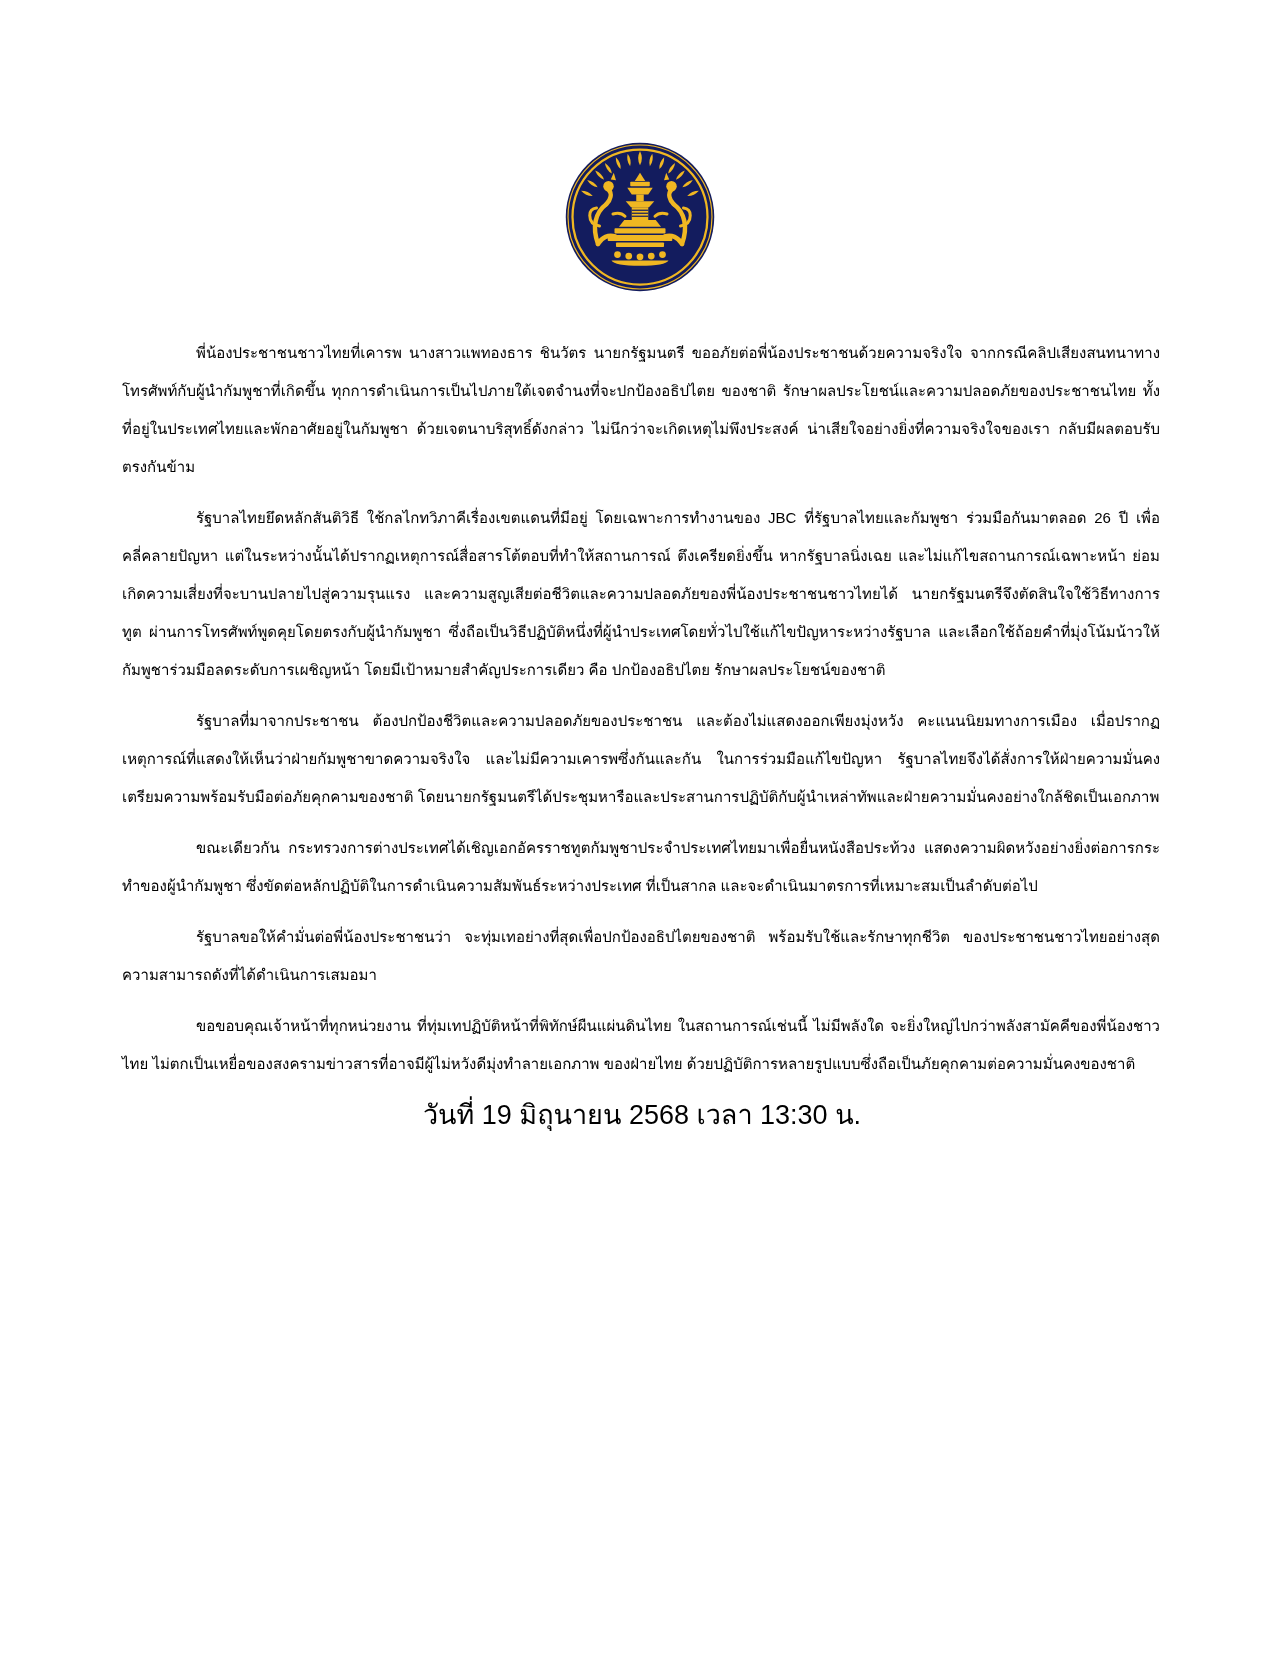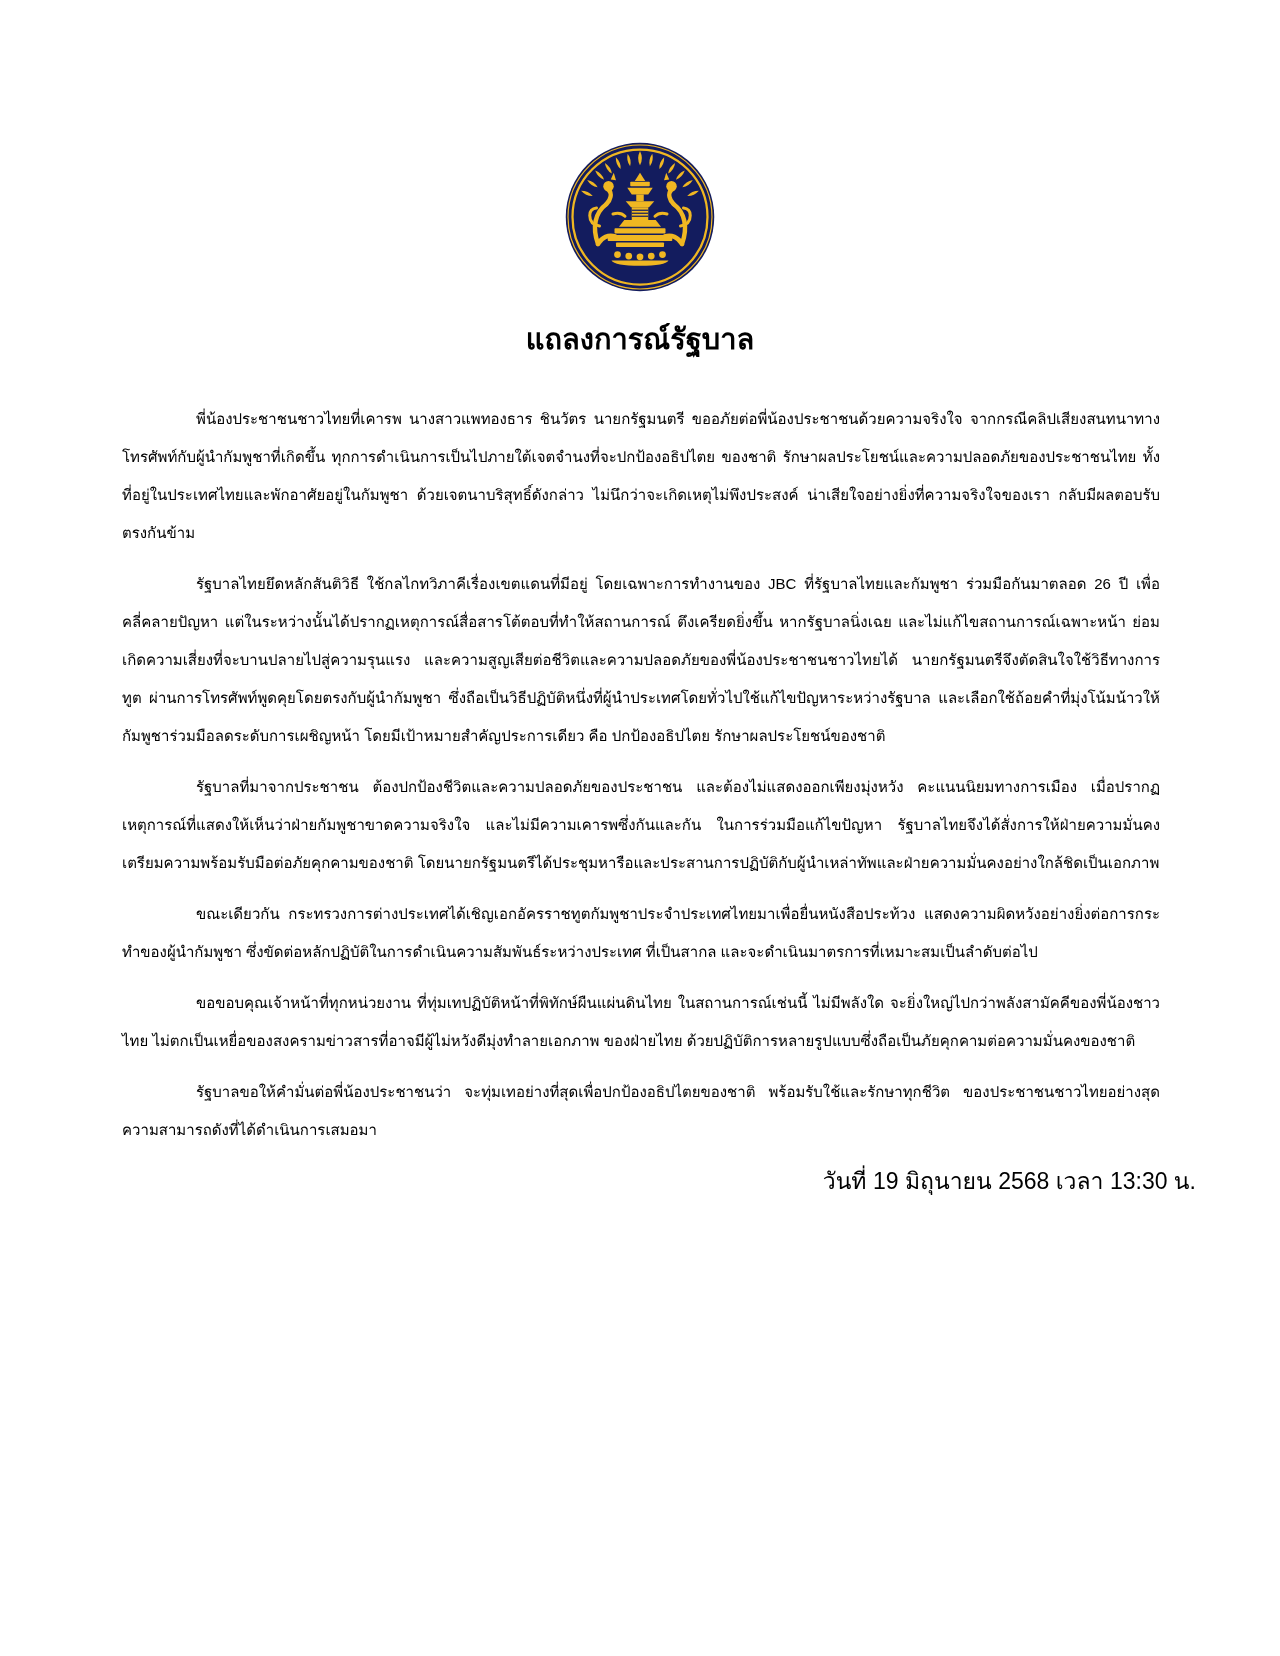--- a/index.html
+++ b/index.html
@@ -43,24 +43,24 @@
   }
   .doc-body p {
     margin: 0 0 13px 0;
     font-size: 15px;
     line-height: 38px;
     text-align: justify;
     text-indent: 74px;
     word-break: normal;
   }
   .date-line {
-    margin: 10px 84px 0 122px;
-    font-size: 23px;
+    margin: 10px 118px 0 122px;
+    font-size: 27px;
     line-height: 38px;
-    text-align: right;
+    text-align: center;
   }
 </style>
 </head>
 <body>
 
 <div class="page">
 
   <div class="emblem-wrap">
     <svg viewBox="0 0 200 200" aria-hidden="true">
 
@@ -132,26 +132,25 @@
         <circle cx="70" cy="150" r="4.5"></circle>
         <circle cx="85" cy="152" r="4.5"></circle>
         <circle cx="100" cy="153" r="4.5"></circle>
         <circle cx="115" cy="152" r="4.5"></circle>
         <circle cx="130" cy="150" r="4.5"></circle>
         <path d="M62,158 h76 q-4,7 -38,7 q-34,0 -38,-7 z"></path>
       </g>
     </svg>
   </div>
 
-  <h1 class="doc-title">แถลงการณ์รัฐบาล</h1>
 
   <div class="doc-body">
     <p>พี่น้องประชาชนชาวไทยที่เคารพ นางสาวแพทองธาร ชินวัตร นายกรัฐมนตรี ขออภัยต่อพี่น้องประชาชนด้วยความจริงใจ จากกรณีคลิปเสียงสนทนาทางโทรศัพท์กับผู้นำกัมพูชาที่เกิดขึ้น ทุกการดำเนินการเป็นไปภายใต้เจตจำนงที่จะปกป้องอธิปไตย ของชาติ รักษาผลประโยชน์และความปลอดภัยของประชาชนไทย ทั้งที่อยู่ในประเทศไทยและพักอาศัยอยู่ในกัมพูชา ด้วยเจตนาบริสุทธิ์ดังกล่าว ไม่นึกว่าจะเกิดเหตุไม่พึงประสงค์ น่าเสียใจอย่างยิ่งที่ความจริงใจของเรา กลับมีผลตอบรับตรงกันข้าม</p>
     <p>รัฐบาลไทยยึดหลักสันติวิธี ใช้กลไกทวิภาคีเรื่องเขตแดนที่มีอยู่ โดยเฉพาะการทำงานของ JBC ที่รัฐบาลไทยและกัมพูชา ร่วมมือกันมาตลอด 26 ปี เพื่อคลี่คลายปัญหา แต่ในระหว่างนั้นได้ปรากฏเหตุการณ์สื่อสารโต้ตอบที่ทำให้สถานการณ์ ตึงเครียดยิ่งขึ้น หากรัฐบาลนิ่งเฉย และไม่แก้ไขสถานการณ์เฉพาะหน้า ย่อมเกิดความเสี่ยงที่จะบานปลายไปสู่ความรุนแรง และความสูญเสียต่อชีวิตและความปลอดภัยของพี่น้องประชาชนชาวไทยได้ นายกรัฐมนตรีจึงตัดสินใจใช้วิธีทางการทูต ผ่านการโทรศัพท์พูดคุยโดยตรงกับผู้นำกัมพูชา ซึ่งถือเป็นวิธีปฏิบัติหนึ่งที่ผู้นำประเทศโดยทั่วไปใช้แก้ไขปัญหาระหว่างรัฐบาล และเลือกใช้ถ้อยคำที่มุ่งโน้มน้าวให้กัมพูชาร่วมมือลดระดับการเผชิญหน้า โดยมีเป้าหมายสำคัญประการเดียว คือ ปกป้องอธิปไตย รักษาผลประโยชน์ของชาติ</p>
     <p>รัฐบาลที่มาจากประชาชน ต้องปกป้องชีวิตและความปลอดภัยของประชาชน และต้องไม่แสดงออกเพียงมุ่งหวัง คะแนนนิยมทางการเมือง เมื่อปรากฏเหตุการณ์ที่แสดงให้เห็นว่าฝ่ายกัมพูชาขาดความจริงใจ และไม่มีความเคารพซึ่งกันและกัน ในการร่วมมือแก้ไขปัญหา รัฐบาลไทยจึงได้สั่งการให้ฝ่ายความมั่นคงเตรียมความพร้อมรับมือต่อภัยคุกคามของชาติ โดยนายกรัฐมนตรีได้ประชุมหารือและประสานการปฏิบัติกับผู้นำเหล่าทัพและฝ่ายความมั่นคงอย่างใกล้ชิดเป็นเอกภาพ</p>
     <p>ขณะเดียวกัน กระทรวงการต่างประเทศได้เชิญเอกอัครราชทูตกัมพูชาประจำประเทศไทยมาเพื่อยื่นหนังสือประท้วง แสดงความผิดหวังอย่างยิ่งต่อการกระทำของผู้นำกัมพูชา ซึ่งขัดต่อหลักปฏิบัติในการดำเนินความสัมพันธ์ระหว่างประเทศ ที่เป็นสากล และจะดำเนินมาตรการที่เหมาะสมเป็นลำดับต่อไป</p>
+    <p>รัฐบาลขอให้คำมั่นต่อพี่น้องประชาชนว่า จะทุ่มเทอย่างที่สุดเพื่อปกป้องอธิปไตยของชาติ พร้อมรับใช้และรักษาทุกชีวิต ของประชาชนชาวไทยอย่างสุดความสามารถดังที่ได้ดำเนินการเสมอมา</p>
     <p>ขอขอบคุณเจ้าหน้าที่ทุกหน่วยงาน ที่ทุ่มเทปฏิบัติหน้าที่พิทักษ์ผืนแผ่นดินไทย ในสถานการณ์เช่นนี้ ไม่มีพลังใด จะยิ่งใหญ่ไปกว่าพลังสามัคคีของพี่น้องชาวไทย ไม่ตกเป็นเหยื่อของสงครามข่าวสารที่อาจมีผู้ไม่หวังดีมุ่งทำลายเอกภาพ ของฝ่ายไทย ด้วยปฏิบัติการหลายรูปแบบซึ่งถือเป็นภัยคุกคามต่อความมั่นคงของชาติ</p>
-    <p>รัฐบาลขอให้คำมั่นต่อพี่น้องประชาชนว่า จะทุ่มเทอย่างที่สุดเพื่อปกป้องอธิปไตยของชาติ พร้อมรับใช้และรักษาทุกชีวิต ของประชาชนชาวไทยอย่างสุดความสามารถดังที่ได้ดำเนินการเสมอมา</p>
   </div>
 
   <div class="date-line">วันที่ 19 มิถุนายน 2568 เวลา 13:30 น.</div>
 
 </div>
 
 </body></html>

